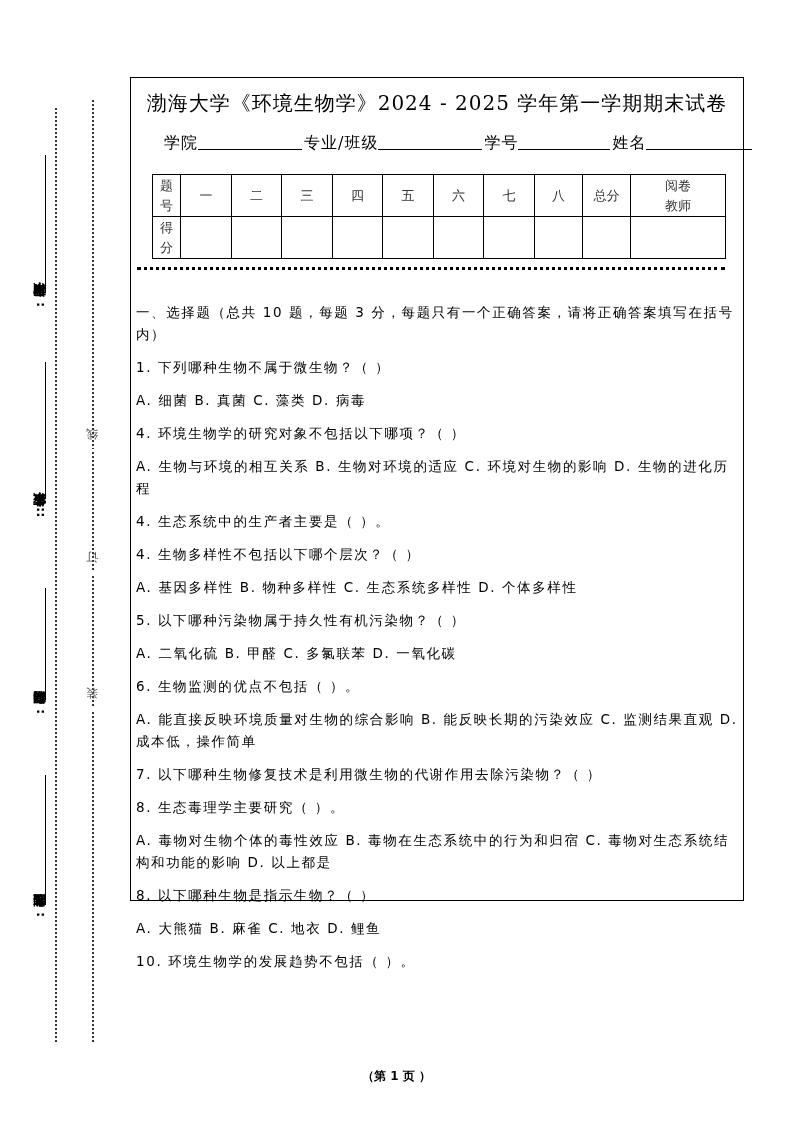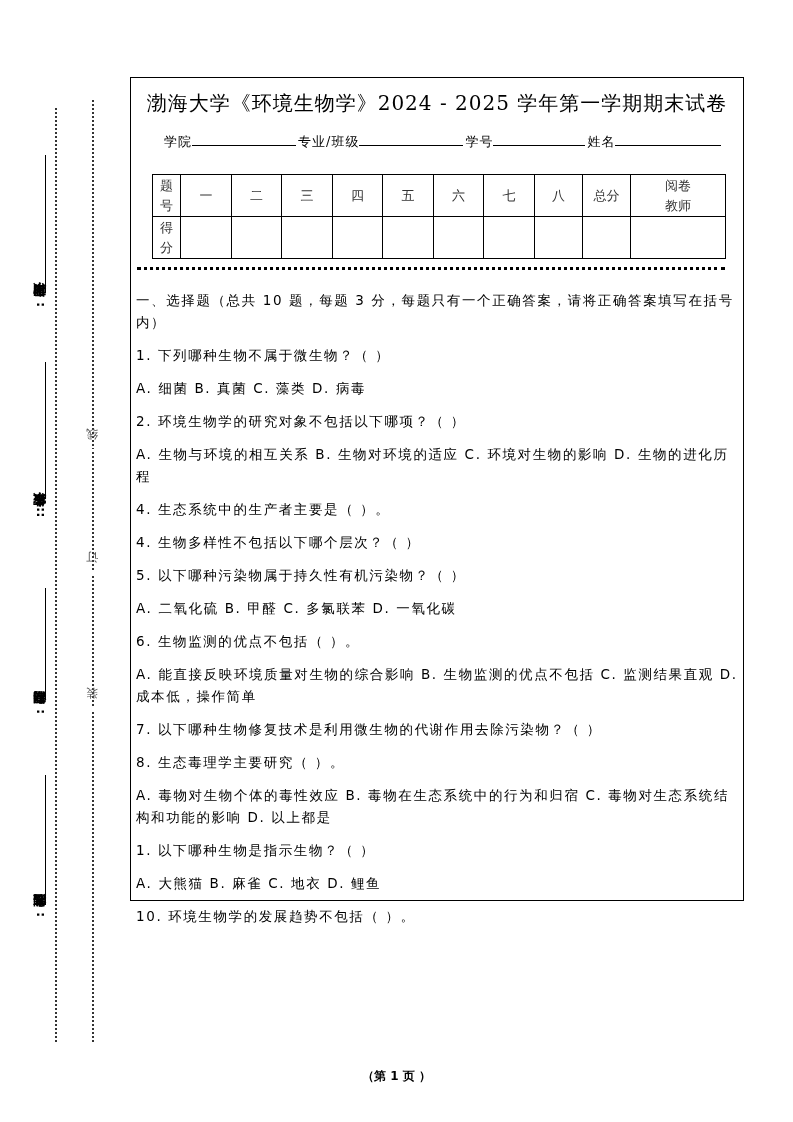--- a/index.html
+++ b/index.html
@@ -15,36 +15,36 @@
   .cutmark { position: absolute; font-size: 12px; color: #555; background: #fff;
              writing-mode: vertical-rl; transform: rotate(180deg); line-height: 12px; padding: 1px 0; }
 
   
   .frame { position: absolute; left: 130px; top: 77px; width: 614px; height: 824px;
            border: 1.5px solid #000; box-sizing: border-box; }
 
   .title { position: absolute; left: 0; right: 0; top: 12px; text-align: center;
            font-size: 20px; letter-spacing: 1px; white-space: nowrap; }
 
-  .info { position: absolute; left: 33px; top: 55px; font-size: 13px; display: flex; align-items: flex-start; white-space: nowrap; }
+  .info { position: absolute; left: 33px; top: 55px; font-size: 16px; display: flex; align-items: center; white-space: nowrap; }
   .info .lbl { letter-spacing: 1px; }
   .info .blank { display: inline-block; border-bottom: 1px solid #000; height: 12px; margin-right: 2px; }
 
   table.score { position: absolute; left: 21px; top: 96px; border-collapse: collapse;
                 font-family: "DejaVu Sans", sans-serif; font-size: 13px; color: #333; }
   table.score td { border: 1px solid #000; text-align: center; vertical-align: middle; padding: 0; }
   table.score tr { height: 42px; }
   .stack { display: block; line-height: 20px; }
 
   .dotsep { position: absolute; left: 6px; right: 18px; top: 189px; border-top: 3px dotted #000; }
 
   .content { position: absolute; left: 5px; right: 4px; top: 211px;
              font-family: "DejaVu Sans", sans-serif; font-size: 13.5px; line-height: 22px; letter-spacing: 1.6px; }
   .content p { margin: 0 0 11px 0; }
-  .content .section { margin-bottom: 11px; }
+  .content .section { margin-bottom: 11px; margin-top: 12px; }
 
   .footer { position: absolute; left: 0; right: 0; top: 1068px; text-align: center;
             font-family: "DejaVu Sans", sans-serif; font-weight: bold; font-size: 12px; }
 </style>
 </head>
 <body>
 
 <div class="vline-dotted" style="left:55px; top:108px; height:934px;"></div>
 <div class="vline-dotted" style="left:92px; top:100px; height:942px;"></div>
 
@@ -118,38 +118,39 @@
     </table>
 
   <div class="dotsep"></div>
 
   <div class="content">
     <p class="section">一、选择题（总共 10 题，每题 3 分，每题只有一个正确答案，请将正确答案填写在括号内）</p>
 
     <p>1. 下列哪种生物不属于微生物？（  ）</p>
     <p>A. 细菌  B. 真菌  C. 藻类  D. 病毒</p>
 
-    <p>2. 环境生物学的研究对象不包括以下哪项？（  ）</p>
+    <p>4. 环境生物学的研究对象不包括以下哪项？（  ）</p>
     <p>A. 生物与环境的相互关系  B. 生物对环境的适应  C. 环境对生物的影响  D. 生物的进化历程</p>
 
     <p>4. 生态系统中的生产者主要是（  ）。</p>
 
     <p>4. 生物多样性不包括以下哪个层次？（  ）</p>
+    <p>A. 基因多样性  B. 物种多样性  C. 生态系统多样性  D. 个体多样性</p>
 
     <p>5. 以下哪种污染物属于持久性有机污染物？（  ）</p>
     <p>A. 二氧化硫  B. 甲醛  C. 多氯联苯  D. 一氧化碳</p>
 
     <p>6. 生物监测的优点不包括（  ）。</p>
-    <p>A. 能直接反映环境质量对生物的综合影响  B. 生物监测的优点不包括  C. 监测结果直观  D. 成本低，操作简单</p>
+    <p>A. 能直接反映环境质量对生物的综合影响  B. 能反映长期的污染效应  C. 监测结果直观  D. 成本低，操作简单</p>
 
     <p>7. 以下哪种生物修复技术是利用微生物的代谢作用去除污染物？（  ）</p>
 
     <p>8. 生态毒理学主要研究（  ）。</p>
     <p>A. 毒物对生物个体的毒性效应  B. 毒物在生态系统中的行为和归宿  C. 毒物对生态系统结构和功能的影响  D. 以上都是</p>
 
-    <p>1. 以下哪种生物是指示生物？（  ）</p>
+    <p>8. 以下哪种生物是指示生物？（  ）</p>
     <p>A. 大熊猫  B. 麻雀  C. 地衣  D. 鲤鱼</p>
 
     <p>10. 环境生物学的发展趋势不包括（  ）。</p>
   </div>
 </div>
 
 <div class="footer">（第 1 页 ）</div>
 
 </body></html>

